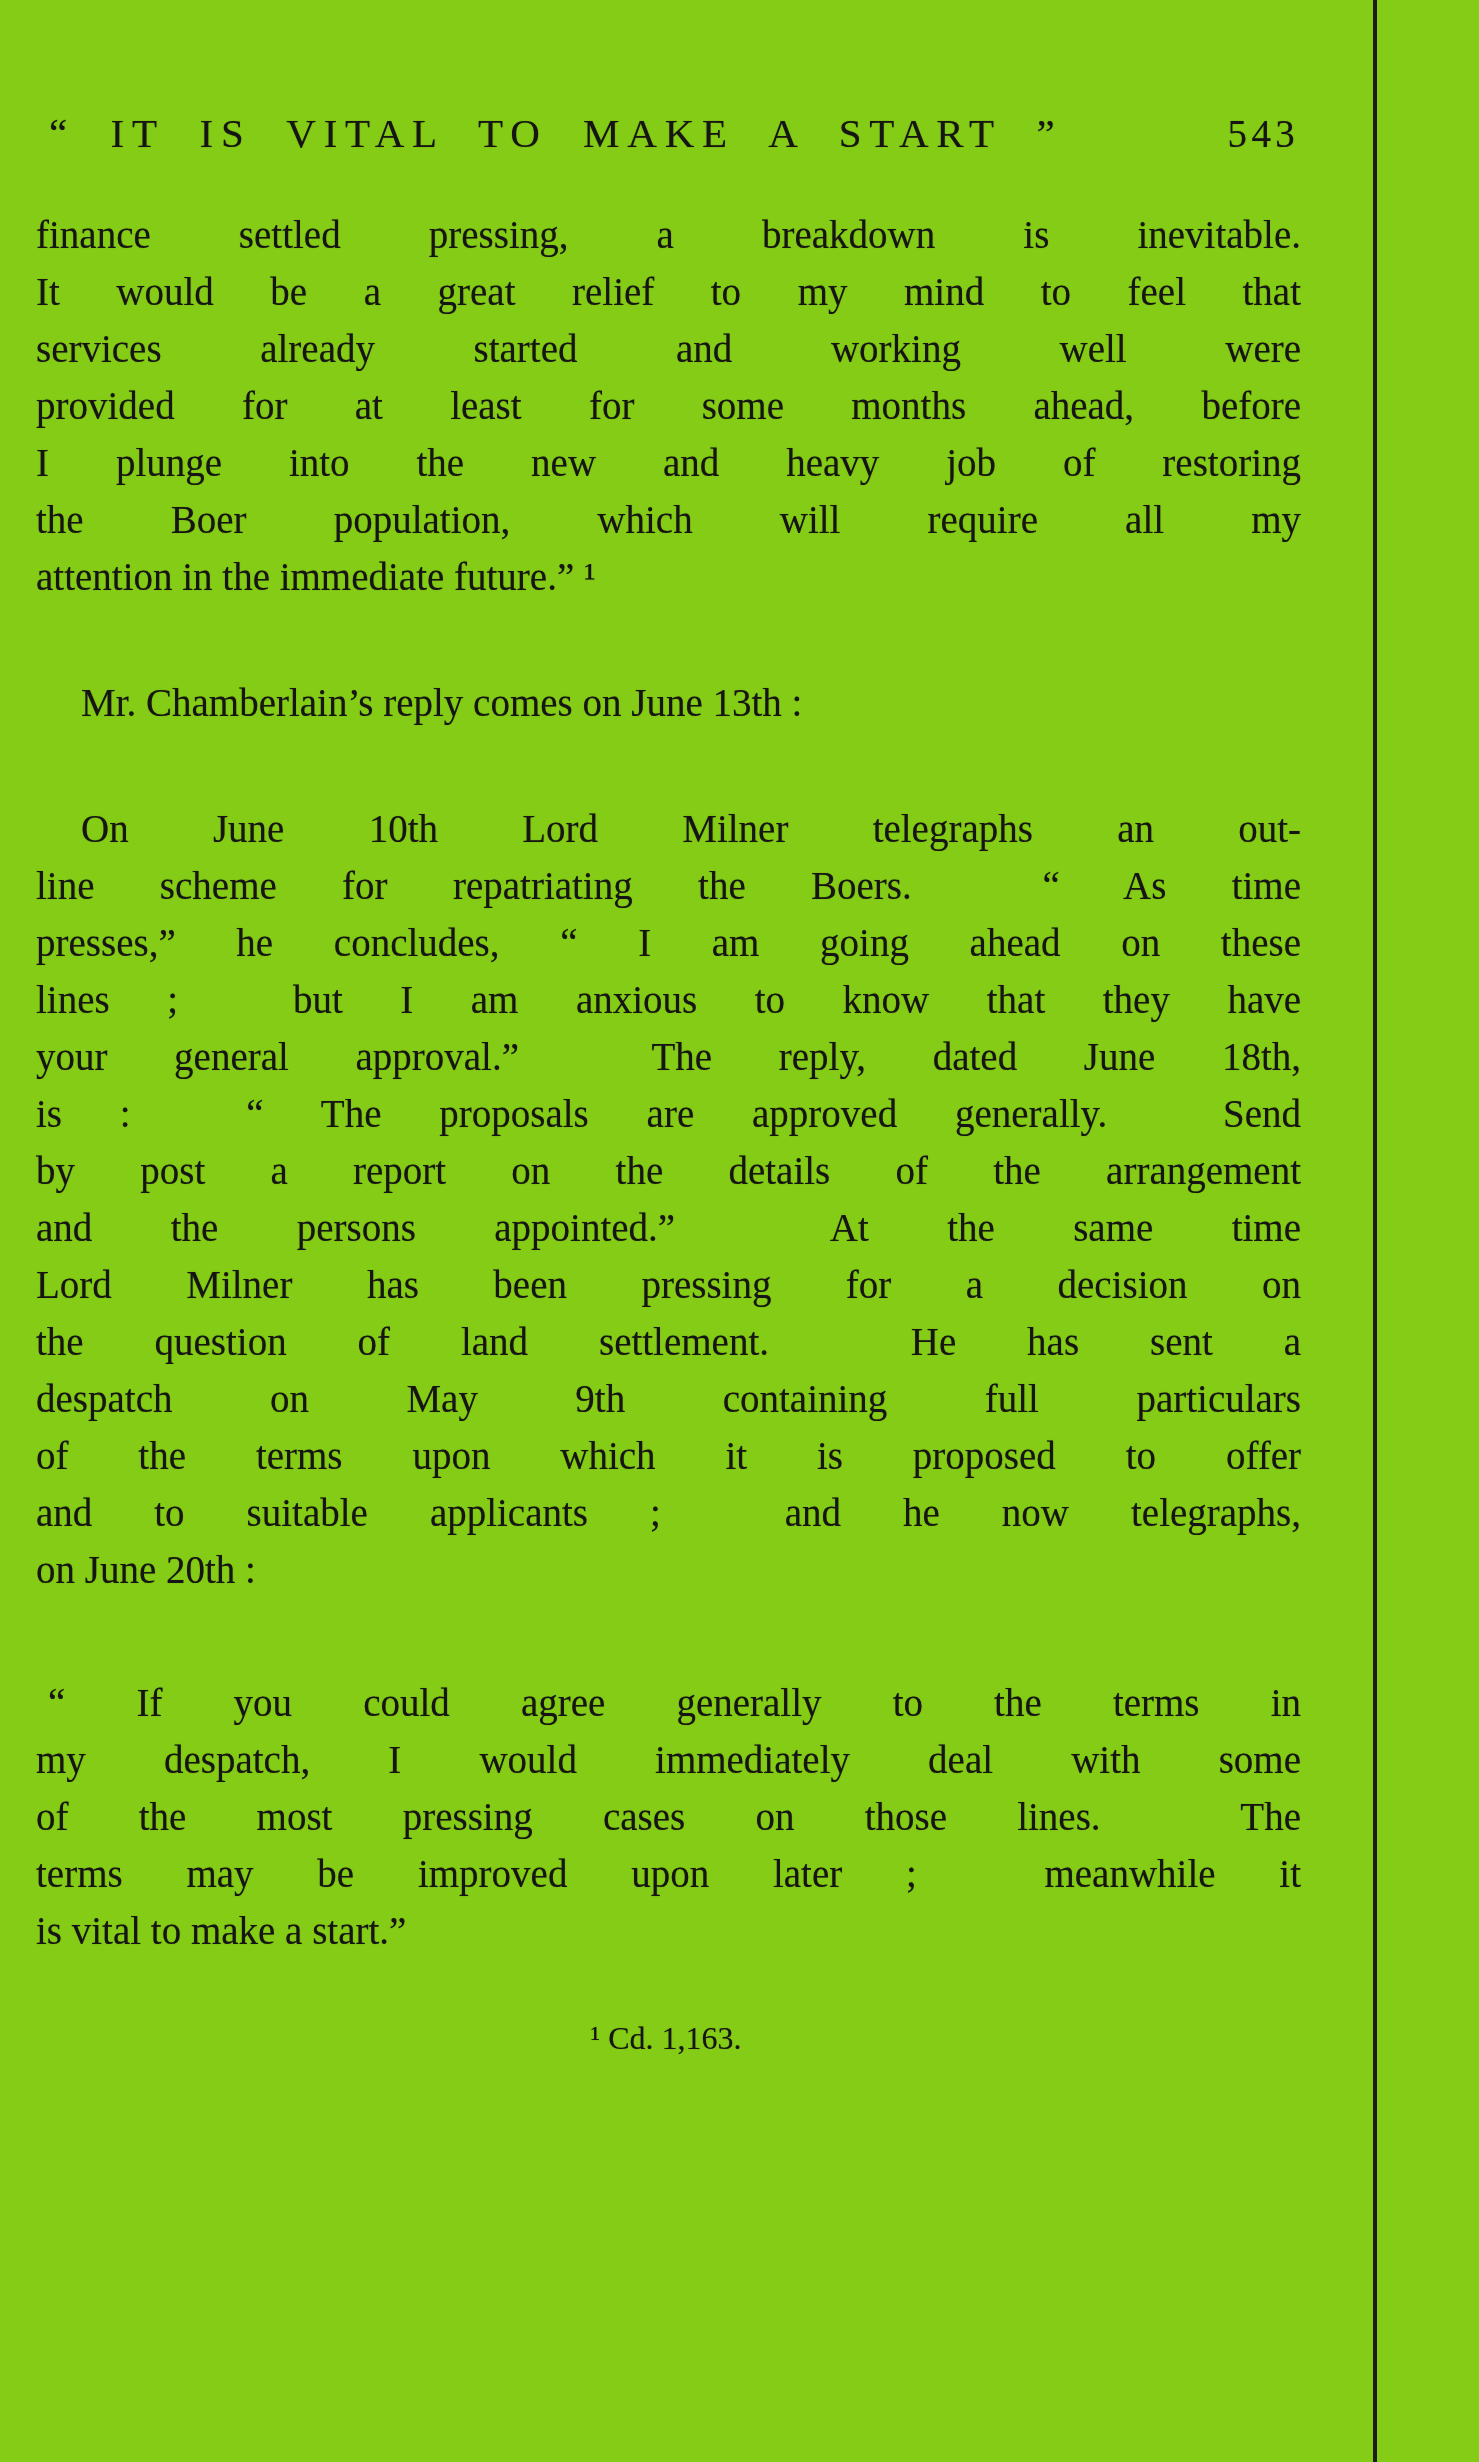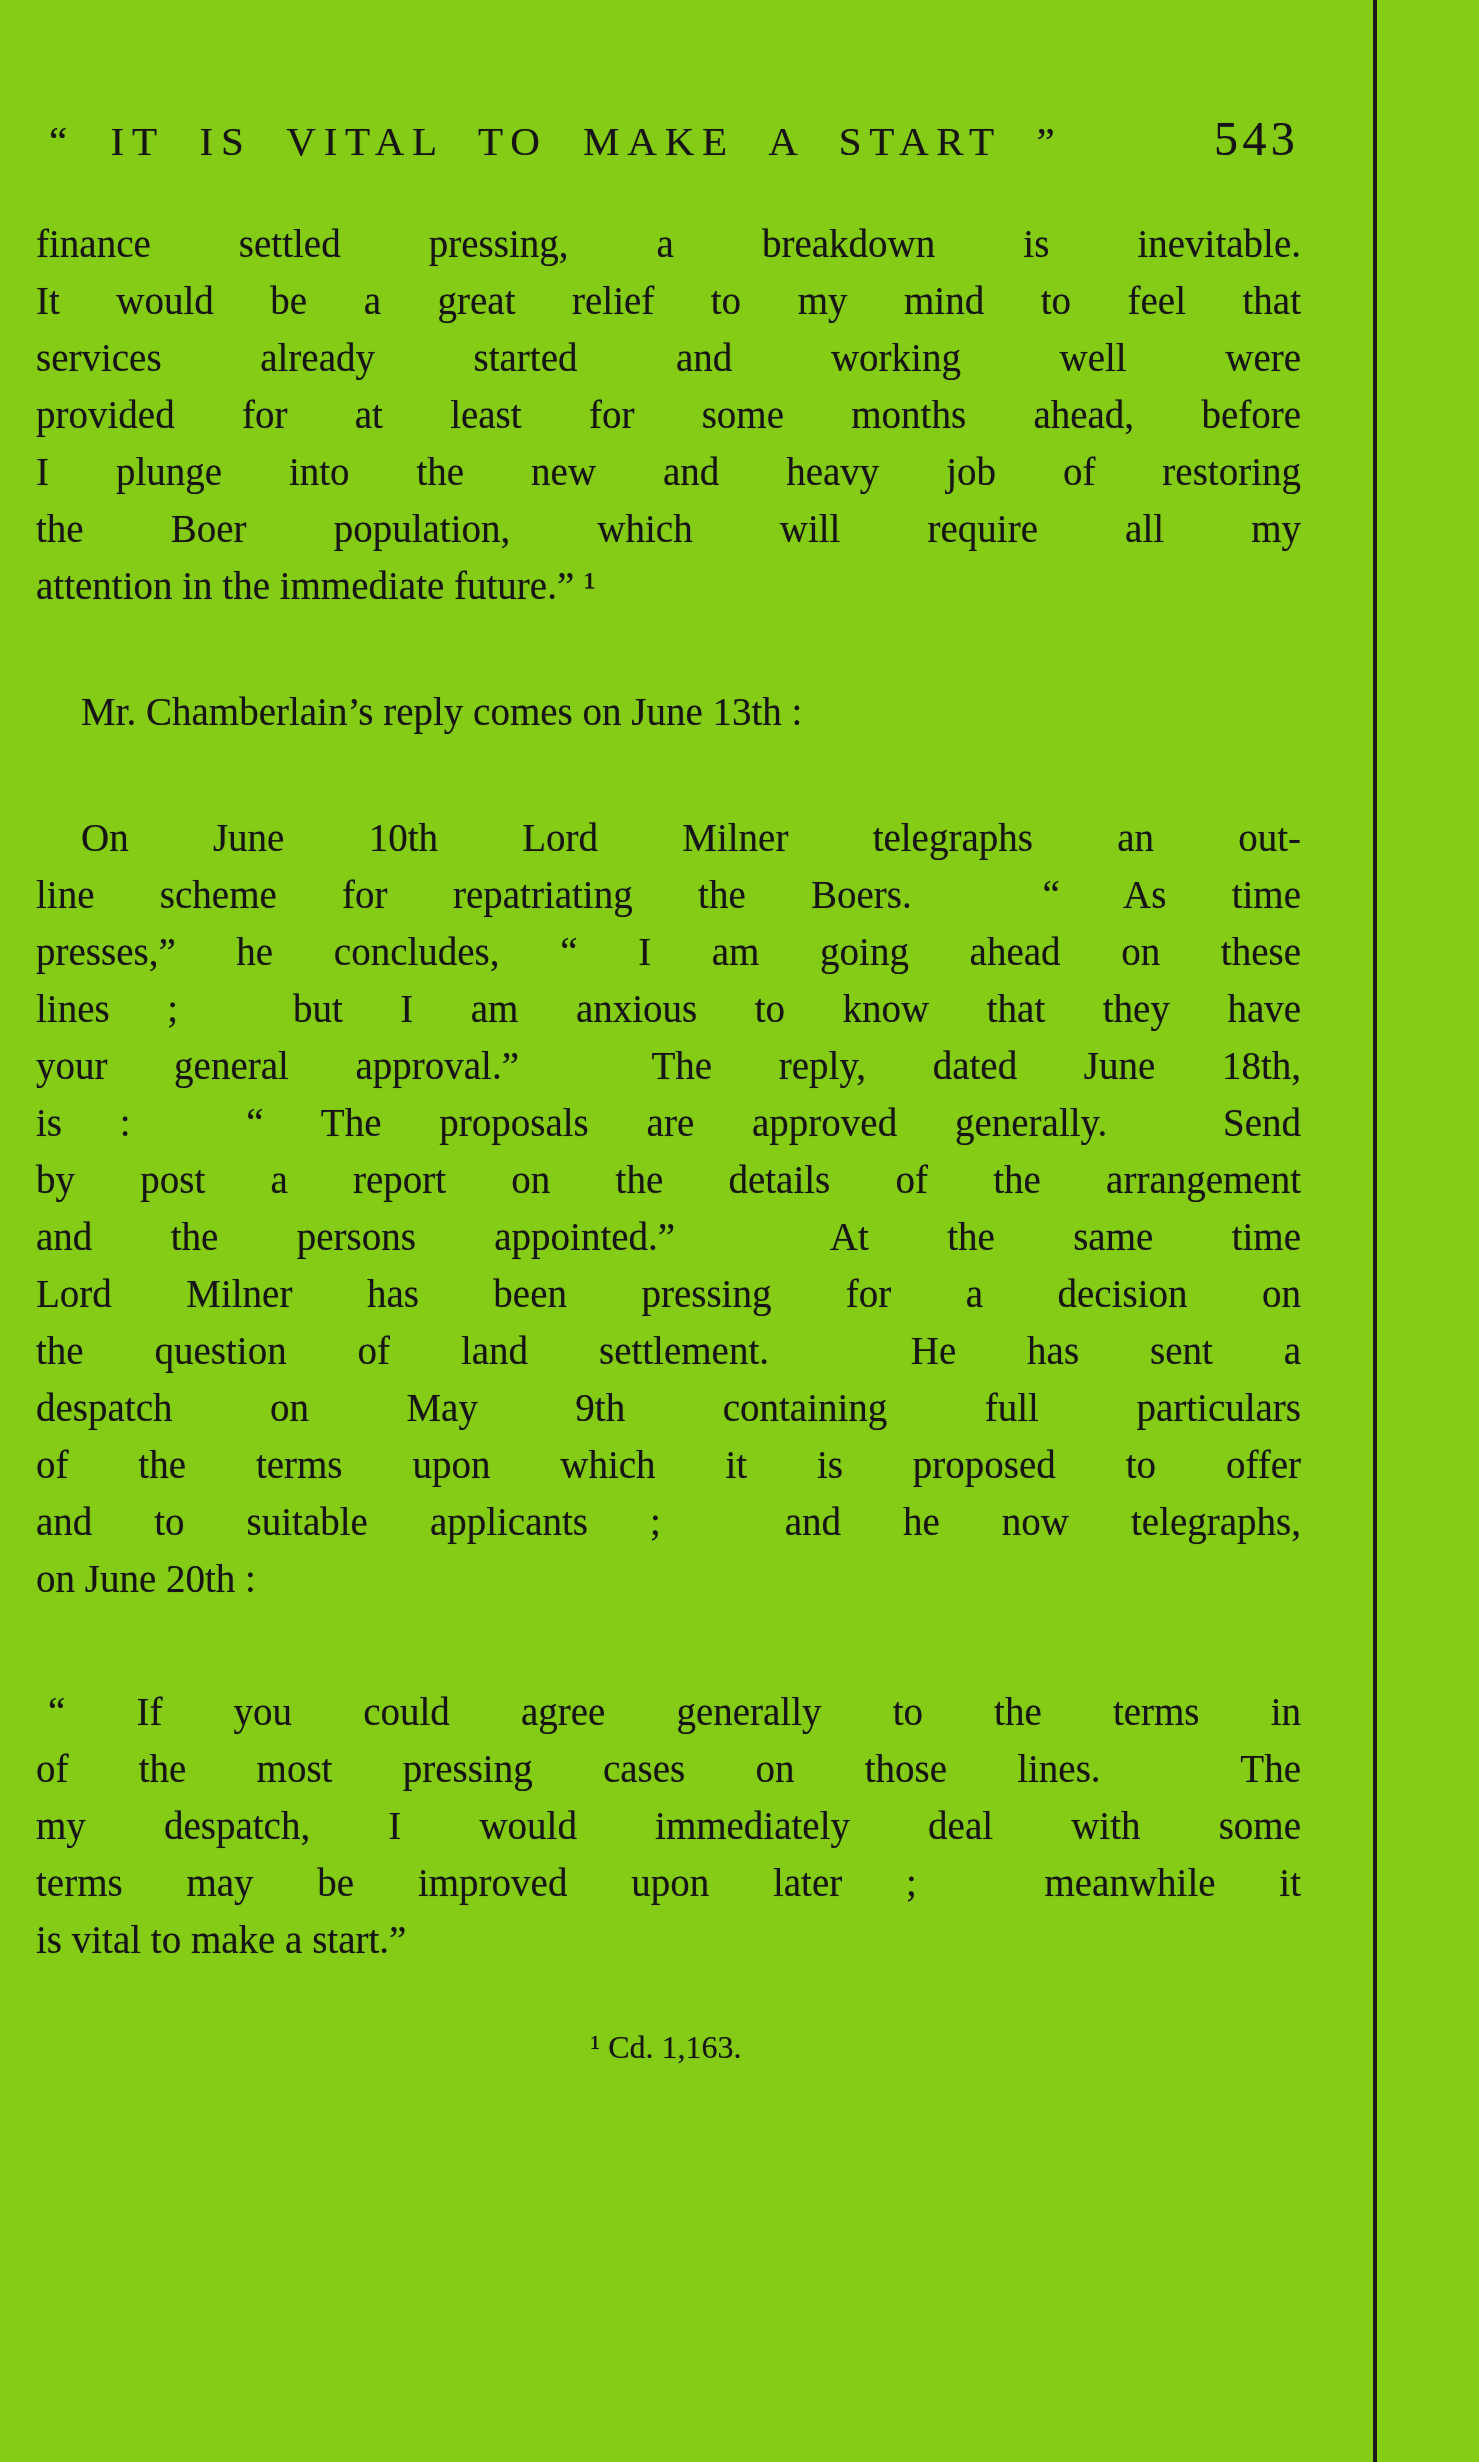--- a/index.html
+++ b/index.html
@@ -32,21 +32,21 @@
     padding: 80px 180px 0 49px;
   }
   .head-title {
     font-size: 41px;
     letter-spacing: 7.8px;
     word-spacing: 17.4px;
     white-space: nowrap;
     text-shadow: 0 0 0.9px rgba(10,10,10,0.45);
   }
   .page-num {
-    font-size: 48px;
+    font-size: 39px;
     letter-spacing: 4.3px;
     text-shadow: 0 0 0.9px rgba(10,10,10,0.45);
     margin-top: 31px;
   }
   .text-block {
     padding: 22.6px 178px 0 36px;
   }
   .paragraph { margin-top: 69px; }
   .paragraph:first-child { margin-top: 26px; }
   .paragraph.quote { margin-top: 76px; }
@@ -106,22 +106,22 @@
         <div class="line j">and the persons appointed.”  At the same time</div>
         <div class="line j">Lord Milner has been pressing for a decision on</div>
         <div class="line j">the question of land settlement.  He has sent a</div>
         <div class="line j">despatch on May 9th containing full particulars</div>
         <div class="line j">of the terms upon which it is proposed to offer</div>
         <div class="line j">and to suitable applicants ;  and he now telegraphs,</div>
         <div class="line">on June 20th :</div>
       </div>
       <div class="paragraph quote indent">
         <div class="line j first">“ If you could agree generally to the terms in</div>
+        <div class="line j">my despatch, I would immediately deal with some</div>
         <div class="line j">of the most pressing cases on those lines.  The</div>
-        <div class="line j">my despatch, I would immediately deal with some</div>
         <div class="line j">terms may be improved upon later ;  meanwhile it</div>
         <div class="line">is vital to make a start.”</div>
       </div>
     </main>
 
   <footer class="footnote">¹ Cd. 1,163.</footer>
 </div>
 
 
 </body></html>

